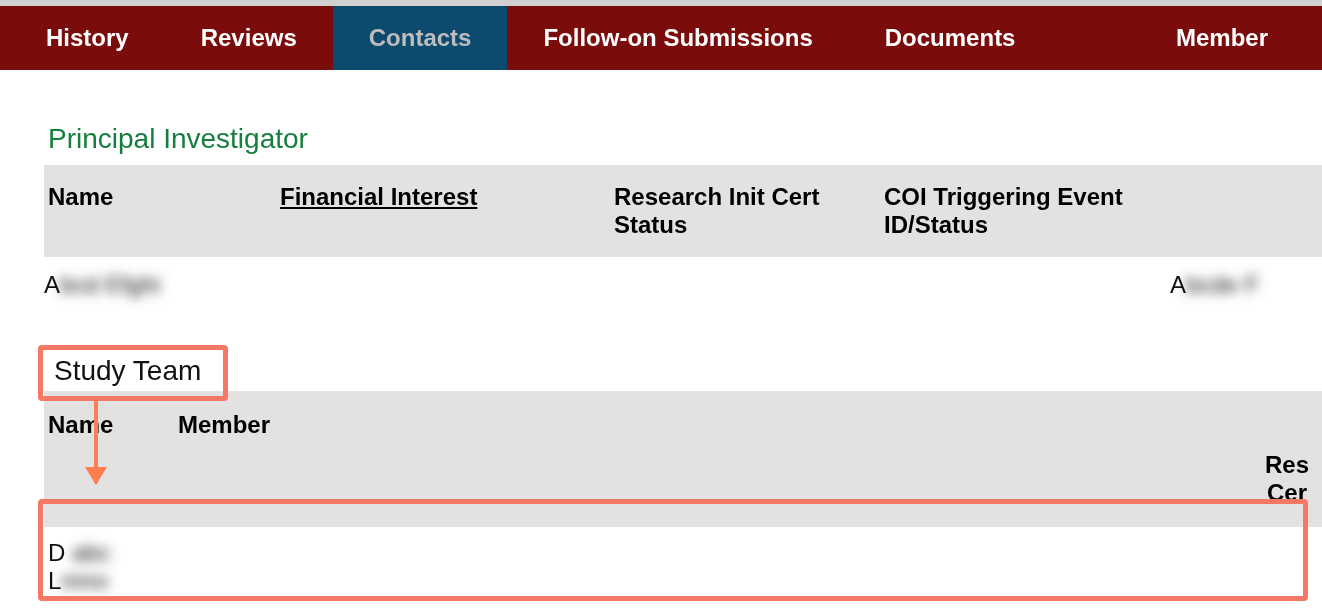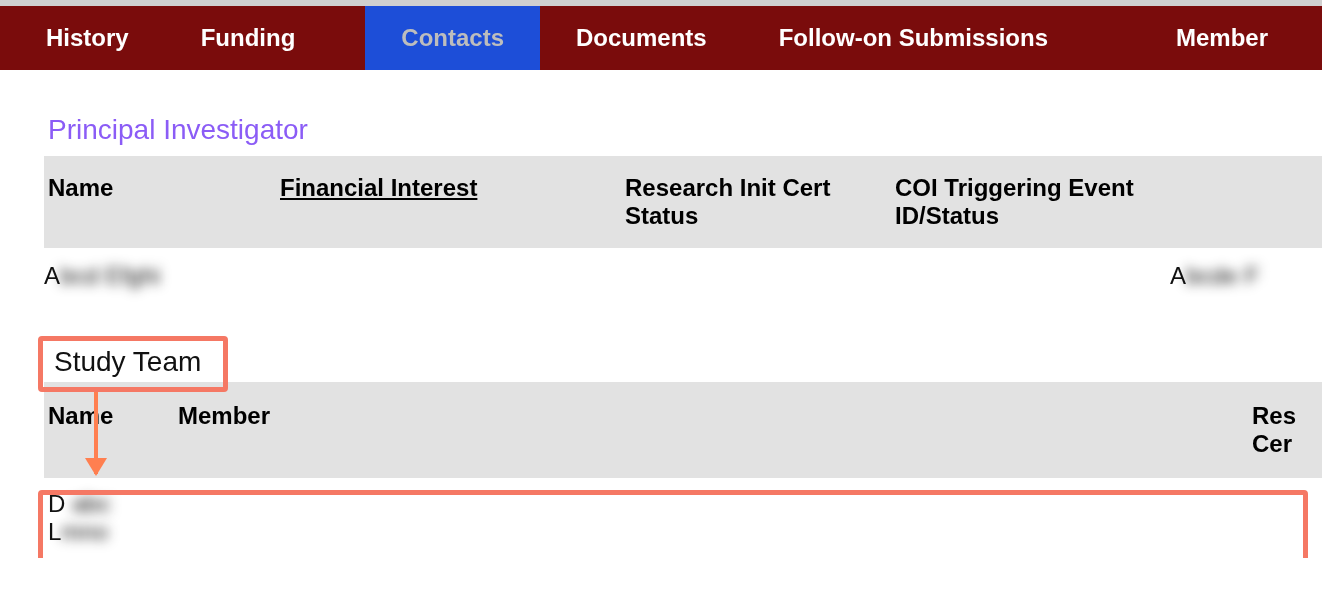--- a/index.html
+++ b/index.html
@@ -28,45 +28,44 @@
     align-items: center;
     justify-content: center;
     font-size: 24px;
     font-weight: 700;
     color: #ffffff;
     padding: 0 36px;
     cursor: pointer;
     white-space: nowrap;
   }
   .tab.active {
-    background: #1d4ed8;
+    background: #0c4a6e;
     color: #bdbdbd;
-    margin-left: 34px;
   }
   .spacer { flex: 1; }
   .content {
     padding: 40px 0 0 44px;
   }
   .section-title {
     font-size: 28px;
     font-weight: 400;
-    margin: 4px 0 10px 4px;
-    color: #8b5cf6;
+    margin: 13px 0 10px 4px;
+    color: #15803d;
   }
   .table-head {
     background: #e2e2e2;
     display: flex;
     padding: 18px 0 18px 4px;
     font-size: 24px;
     font-weight: 700;
     color: #000;
   }
   .pi-head .col-name { width: 232px; }
   .pi-head .col-fi   { width: 334px; text-decoration: underline; }
-  .pi-head .col-cert { width: 270px; margin-left: 11px; }
+  .pi-head .col-cert { width: 270px; }
   .pi-head .col-coi  { width: 290px; }
   .pi-head .col-email{ flex: 1; }
 
   .pi-row {
     display: flex;
     padding: 14px 0 14px 0;
     font-size: 24px;
     color: #111;
   }
   .pi-row .col-name { width: 232px; }
@@ -105,21 +104,21 @@
     background: #e2e2e2;
     display: flex;
     padding: 20px 0 20px 4px;
     font-size: 24px;
     font-weight: 700;
     color: #000;
     margin-top: 2px;
   }
   .st-head .col-stname { width: 130px; }
   .st-head .col-stroles { flex: 1; max-width: 1080px; }
-  .st-head .col-strest { width: 70px; text-align: left; }
+  .st-head .col-strest { width: 70px; text-align: center; margin-top: 40px; }
 
   .st-row {
     display: flex;
     padding: 12px 0 12px 4px;
     font-size: 24px;
     color: #111;
   }
   .st-row .col-stname { width: 130px; }
   .st-row .col-stroles { flex: 1; max-width: 1020px; line-height: 1.35; }
 
@@ -144,24 +143,24 @@
     border-top: 18px solid #ff7f50;
   }
 </style>
 </head>
 <body>
 
 <div class="topbar"></div>
 
 <div class="tabs">
   <div class="tab">History</div>
-  <div class="tab">Funding</div>
+  <div class="tab">Reviews</div>
   <div class="tab active">Contacts</div>
+  <div class="tab">Follow-on Submissions</div>
   <div class="tab">Documents</div>
-  <div class="tab">Follow-on Submissions</div>
   <div class="spacer"></div>
   <div class="tab">Member</div>
 </div>
 
 <div class="content">
 
   <div>
     <div class="section-title">Principal Investigator</div>
     <div class="table-head pi-head">
       <div class="col-name">Name</div>

